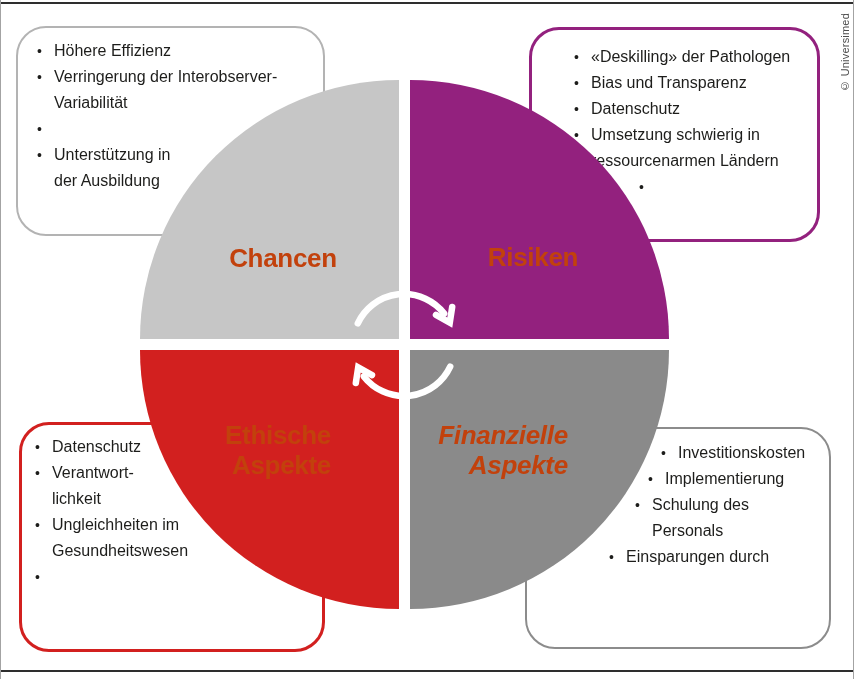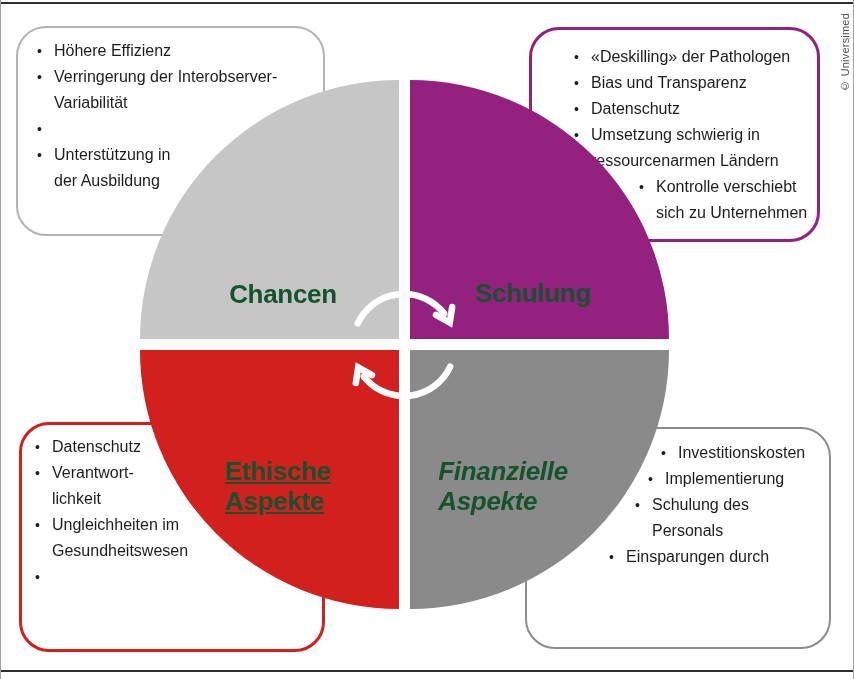--- a/index.html
+++ b/index.html
@@ -37,26 +37,26 @@
   
   .circle { position:absolute; left:140px; top:80px; width:529px; height:529px; z-index:2; }
   .quad { position:absolute; width:259px; height:259px; }
   .q-tl { left:0;     top:0;     border-top-left-radius:100%; }
   .q-tr { left:270px; top:0;     border-top-right-radius:100%; }
   .q-bl { left:0;     top:270px; border-bottom-left-radius:100%; }
   .q-br { left:270px; top:270px; border-bottom-right-radius:100%; }
 
   .qlabel {
     position:absolute; z-index:3; transform:translate(-50%,-50%);
-    color:#14532d; font-weight:700; font-size:26px; line-height:30px;
-    letter-spacing:-0.3px; text-align:left; white-space:nowrap;margin-top:36px;
+    color:#c2410c; font-weight:700; font-size:26px; line-height:30px;
+    letter-spacing:-0.3px; text-align:right; white-space:nowrap;
   }
   .pos-chancen     { left:283px; top:258px; }
   .pos-risiken     { left:533px; top:257px; }
-  .pos-ethische    { left:278px; top:450px;text-decoration:underline; }
+  .pos-ethische    { left:278px; top:450px; }
   .pos-finanzielle { left:503px; top:450px;font-style:italic; }
 
   .cycle { position:absolute; left:334px; top:275px; z-index:3; }
 
   .credit {
     position:absolute; top:13px; right:2px; width:14px; height:104px; z-index:4;
     display:flex; align-items:flex-start; justify-content:center;
   }
   .credit span {
     writing-mode:vertical-rl; transform:rotate(180deg);
@@ -120,24 +120,20 @@
       </li>
       <li>
         <span class="bullet">•</span>
         <div>
           <div>Umsetzung schwierig in</div>
           <div>ressourcenarmen Ländern</div>
         </div>
       </li>
       <li style="margin-left: 65px;">
         <span class="bullet">•</span>
-        <div>
-          <div>Kontrolle verschiebt</div>
-          <div>sich zu Unternehmen</div>
-        </div>
       </li>
     </ul>
 </div>
 <div class="box box-bl" style="border-color: rgb(210, 32, 31);">
   <ul class="items">
       <li>
         <span class="bullet">•</span>
         <div>
           <div>Datenschutz</div>
         </div>
@@ -192,21 +188,21 @@
 </div>
 
 <div class="circle">
   <div class="quad q-tl" style="background: rgb(198, 198, 198);"></div>
   <div class="quad q-tr" style="background: rgb(147, 33, 126);"></div>
   <div class="quad q-bl" style="background: rgb(210, 32, 31);"></div>
   <div class="quad q-br" style="background: rgb(138, 138, 138);"></div>
 </div>
 
 <div class="qlabel pos-chancen">Chancen</div>
-<div class="qlabel pos-risiken">Schulung</div>
+<div class="qlabel pos-risiken">Risiken</div>
 <div class="qlabel pos-ethische">
   <div>Ethische</div>
   <div>Aspekte</div>
 </div>
 <div class="qlabel pos-finanzielle">
   <div>Finanzielle</div>
   <div>Aspekte</div>
 </div>
 
 <svg class="cycle" width="140" height="140" viewBox="0 0 140 140" fill="none" stroke="#ffffff" stroke-width="6.5" stroke-linecap="round" stroke-linejoin="miter">

